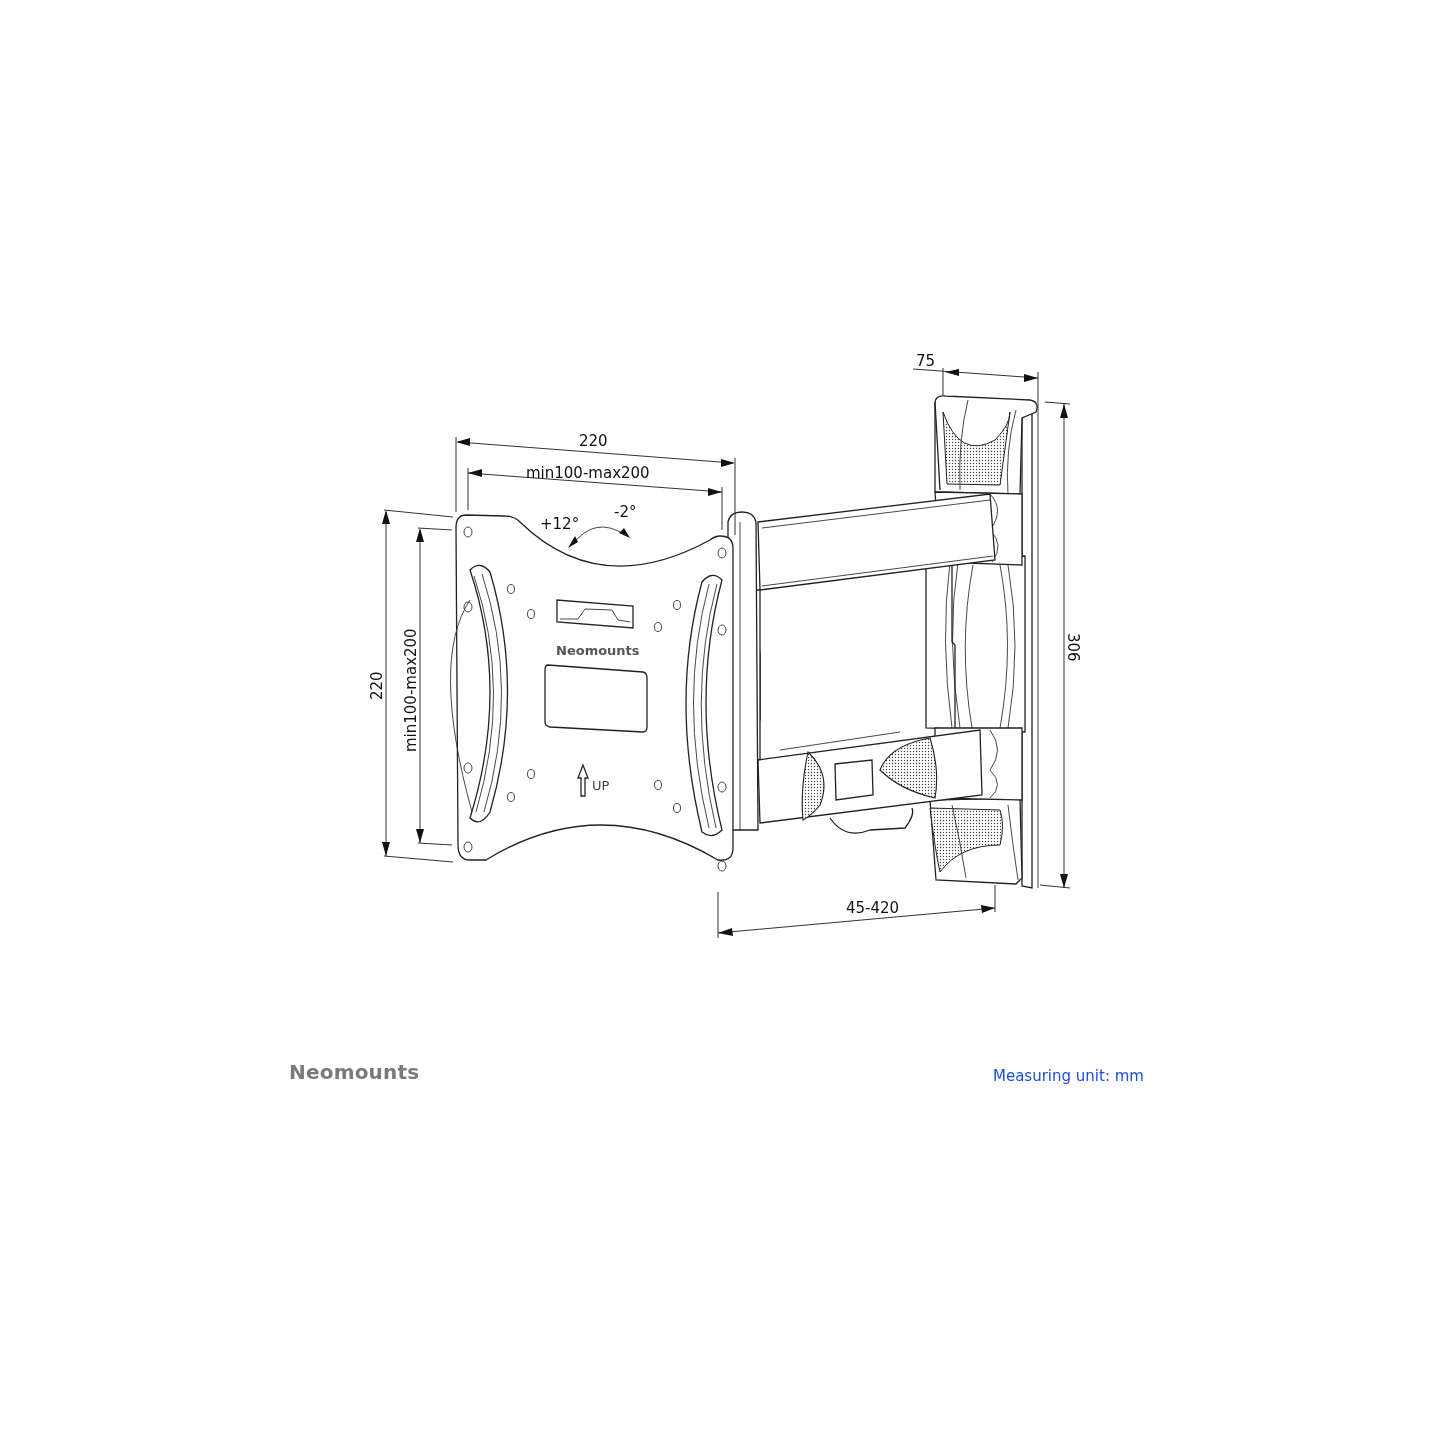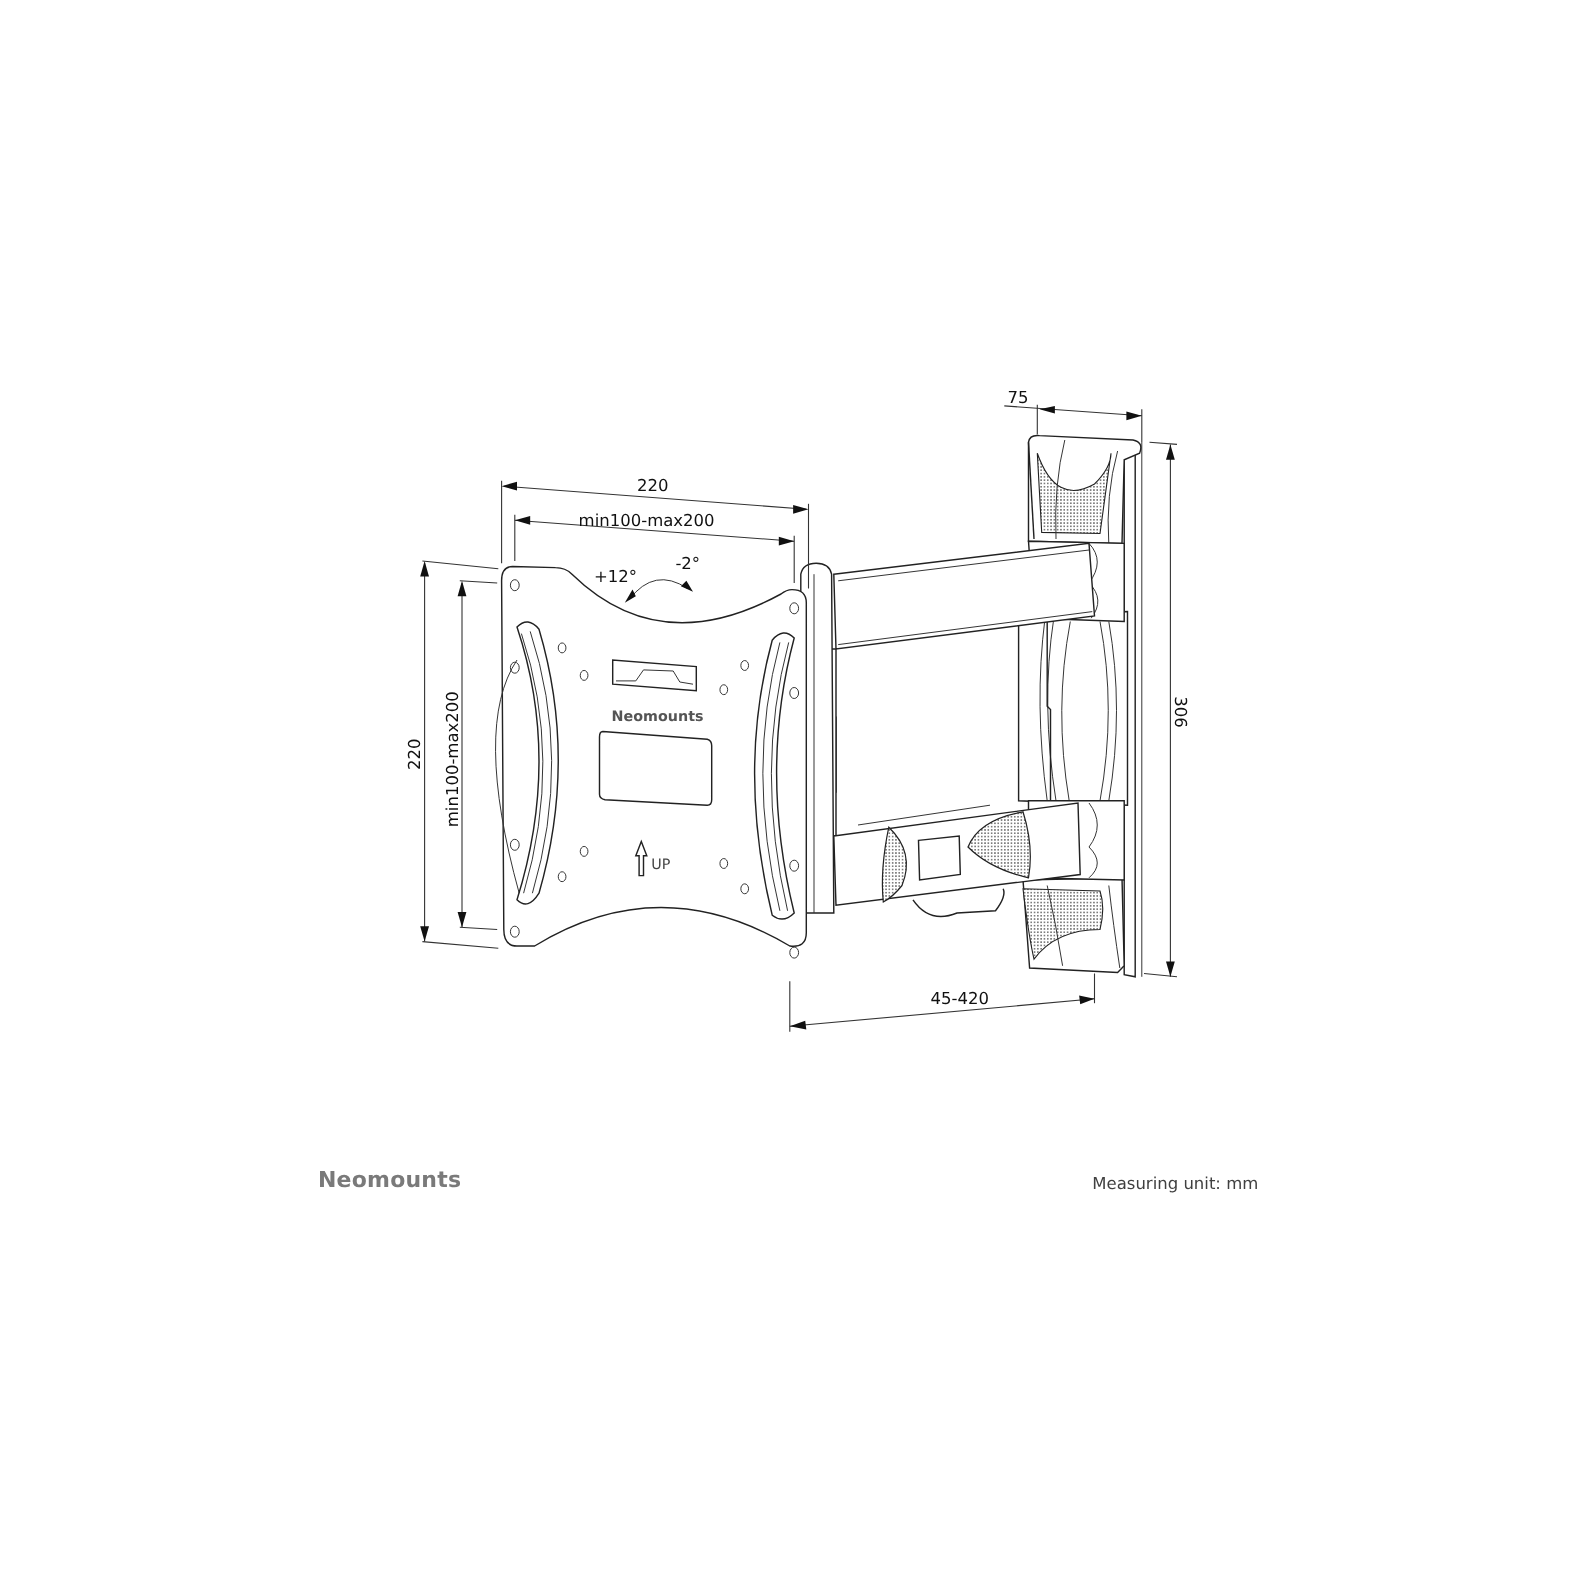--- a/index.html
+++ b/index.html
@@ -1,20 +1,20 @@
 <!DOCTYPE html>
 <html><head>
 <meta charset="utf-8">
 <style>
   html, body { margin: 0; padding: 0; background: #ffffff; }
   body { width: 1440px; height: 1440px; position: relative; overflow: hidden; font-family: "DejaVu Sans", sans-serif; }
   #drawing { position: absolute; left: 0; top: 0; width: 1440px; height: 1440px; }
   .dim-text { font-family: "DejaVu Sans", sans-serif; font-size: 15px; fill: #111; }
   .brand-footer { position: absolute; left: 289px; top: 1060px; font-family: "DejaVu Sans", sans-serif; font-weight: bold; font-size: 20px; color: #7a7a7a; letter-spacing: 0.2px; }
-  .unit-footer { position: absolute; left: 993px; top: 1067px; font-family: "DejaVu Sans", sans-serif; font-size: 15px; color: #404040; }
+  .unit-footer { position: absolute; left: 993px; top: 1067px; font-family: "DejaVu Sans", sans-serif; font-size: 15px; color: #1d4ed8; }
   .ln { stroke: #222; stroke-width: 1.3; fill: none; }
   .ln-thin { stroke: #333; stroke-width: 0.9; fill: none; }
   .fill-w { fill: #fff; }
   .dim { stroke: #333; stroke-width: 1; fill: none; }
   .arrow { fill: #111; }
 </style>
 </head>
 <body>
 
 <svg id="drawing" viewBox="0 0 1440 1440" xmlns="http://www.w3.org/2000/svg">

